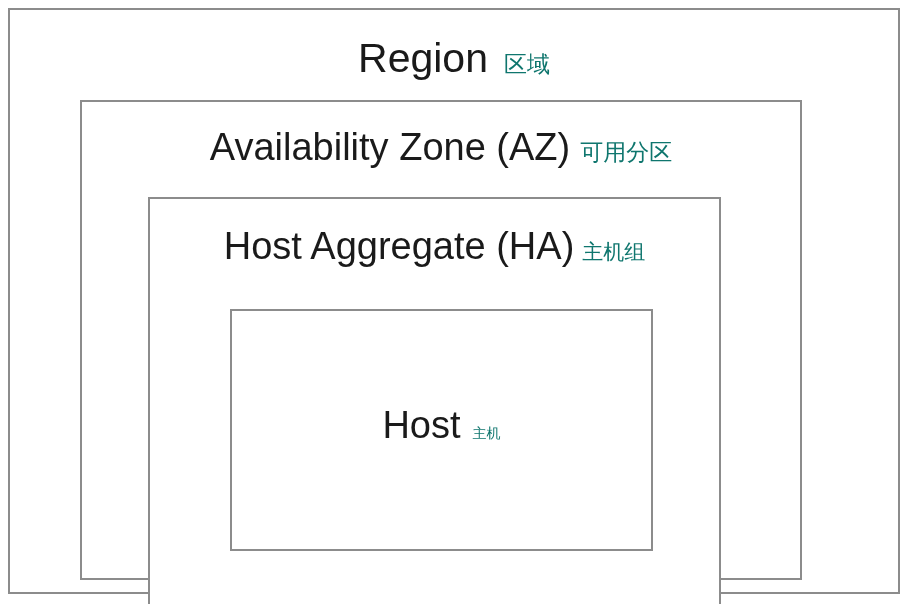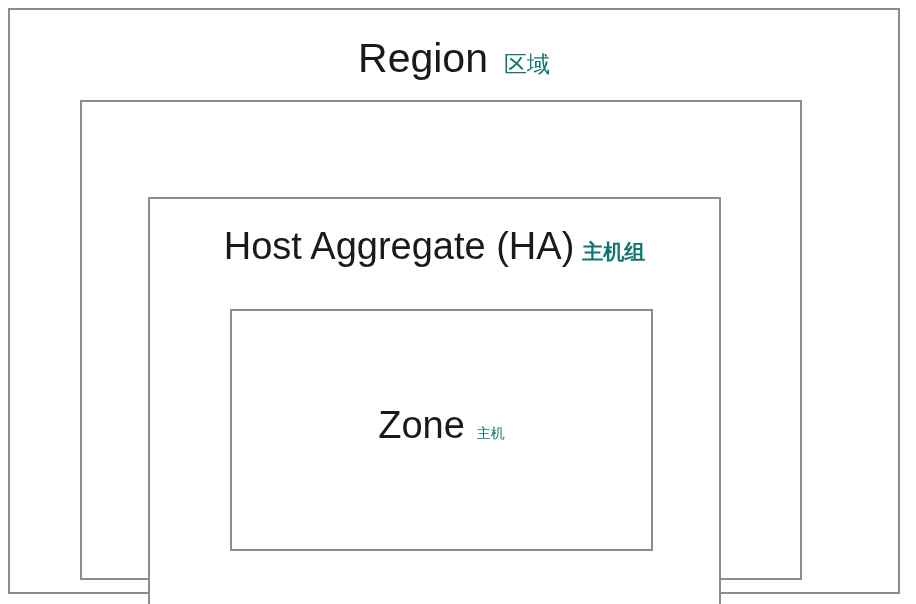--- a/index.html
+++ b/index.html
@@ -73,21 +73,21 @@
   #label-az .label-en { font-size: 38px; }
   #label-az .label-zh { font-size: 23px; margin-left: 10px; }
 
   
   #label-ha {
     left: 0; right: 0;
     top: 28px;
     justify-content: center;
   }
   #label-ha .label-en { font-size: 38px; }
-  #label-ha .label-zh { font-size: 21px; margin-left: 8px; font-weight: bold; }
+  #label-ha .label-zh { font-size: 21px; margin-left: 8px; }
 
   
   #label-host {
     left: 0; right: 0;
     top: 95px;
     justify-content: center;
   }
   #label-host .label-en { font-size: 38px; }
   #label-host .label-zh { font-size: 14px; margin-left: 12px; }
 </style>
@@ -98,31 +98,35 @@
 
   <div class="box" id="box-region">
 
     <div class="label-row" id="label-region">
       <span class="label-en">Region</span>
       <span class="label-zh">区域</span>
     </div>
 
     <div class="box" id="box-az">
 
+      <div class="label-row" id="label-az">
+        <span class="label-en">Availability Zone (AZ)</span>
+        <span class="label-zh">可用分区</span>
+      </div>
 
       <div class="box" id="box-ha">
 
         <div class="label-row" id="label-ha">
           <span class="label-en">Host Aggregate (HA)</span>
           <span class="label-zh">主机组</span>
         </div>
 
         <div class="box" id="box-host">
           <div class="label-row" id="label-host">
-            <span class="label-en">Zone</span>
+            <span class="label-en">Host</span>
             <span class="label-zh">主机</span>
           </div>
         </div>
 
       </div>
     </div>
   </div>
 </div>
 
 </body></html>

